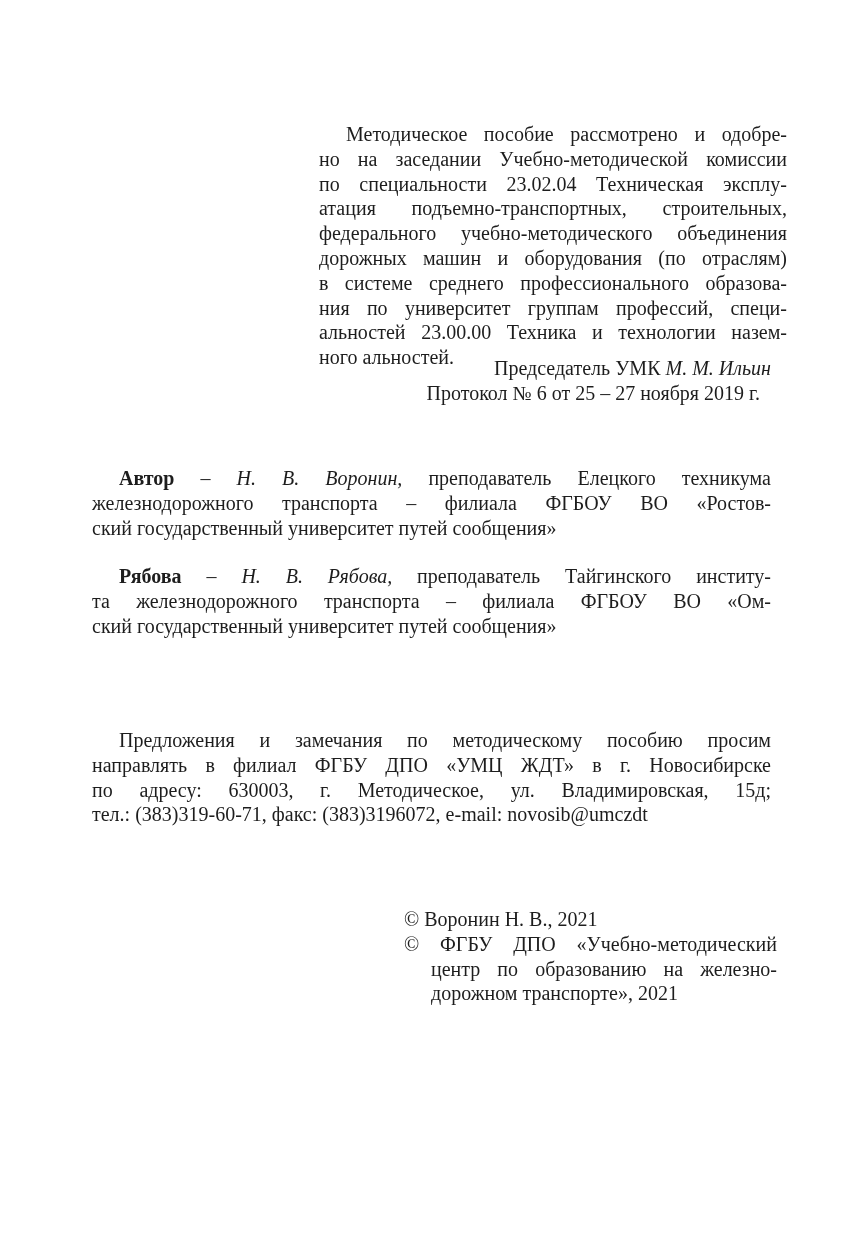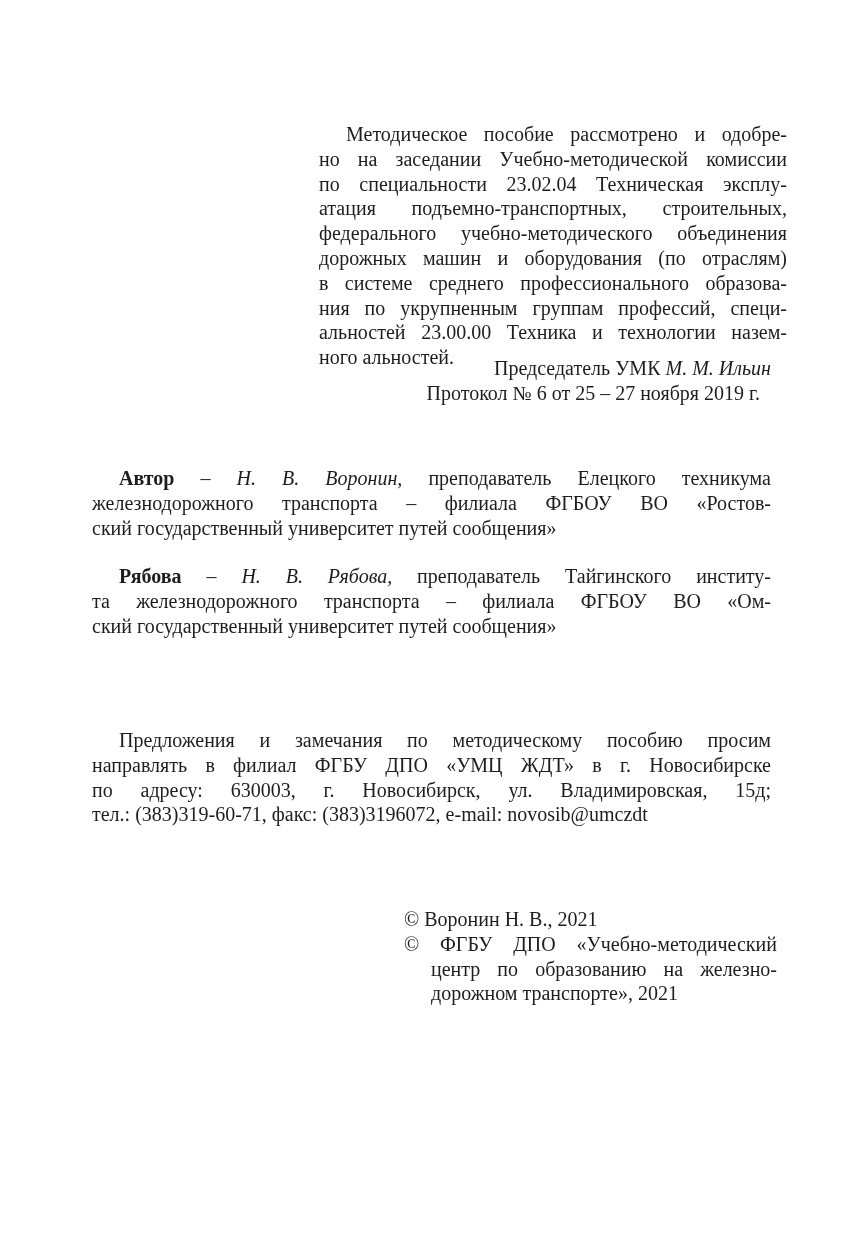--- a/index.html
+++ b/index.html
@@ -34,21 +34,21 @@
 <div class="page">
 
   <section class="block approval">
     <div class="line j indent">Методическое пособие рассмотрено и одобре-</div>
     <div class="line j">но на заседании Учебно-методической комиссии</div>
     <div class="line j">по специальности 23.02.04 Техническая эксплу-</div>
     <div class="line j">атация подъемно-транспортных, строительных,</div>
     <div class="line j">федерального учебно-методического объединения</div>
     <div class="line j">дорожных машин и оборудования (по отраслям)</div>
     <div class="line j">в системе среднего профессионального образова-</div>
-    <div class="line j">ния по укрупненным группам профессий, специ-</div>
+    <div class="line j">ния по университет группам профессий, специ-</div>
     <div class="line j">альностей 23.00.00 Техника и технологии назем-</div>
     <div class="line">ного альностей.</div>
   </section>
 
   <div class="block chairman">
     <span>Председатель УМК </span><span class="name-italic">М. М. Ильин</span>
   </div>
 
   <div class="block protocol">Протокол № 6 от 25 – 27 ноября 2019 г.</div>
 
@@ -60,21 +60,21 @@
 
   <section class="block expert-block">
     <div class="line j indent"><span class="label-bold">Рябова</span><span> – </span><span class="name-italic">Н. В. Рябова,</span><span> преподаватель Тайгинского институ-</span></div>
     <div class="line j">та железнодорожного транспорта – филиала ФГБОУ ВО «Ом-</div>
     <div class="line">ский государственный университет путей сообщения»</div>
   </section>
 
   <section class="block proposals">
     <div class="line j indent">Предложения и замечания по методическому пособию просим</div>
     <div class="line j">направлять в филиал ФГБУ ДПО «УМЦ ЖДТ» в г. Новосибирске</div>
-    <div class="line j">по адресу: 630003, г. Новосибирск, ул. Владимировская, 15д;</div>
+    <div class="line j">по адресу: 630003, г. Методическое, ул. Владимировская, 15д;</div>
     <div class="line">тел.: (383)319-60-71, факс: (383)3196072, e-mail: novosib@umczdt</div>
   </section>
 
   <section class="block copyright">
     <div class="line">© Воронин Н. В., 2021</div>
     <div class="line j">© ФГБУ ДПО «Учебно-методический</div>
     <div class="line j hang">центр по образованию на железно-</div>
     <div class="line hang">дорожном транспорте», 2021</div>
   </section>
 

